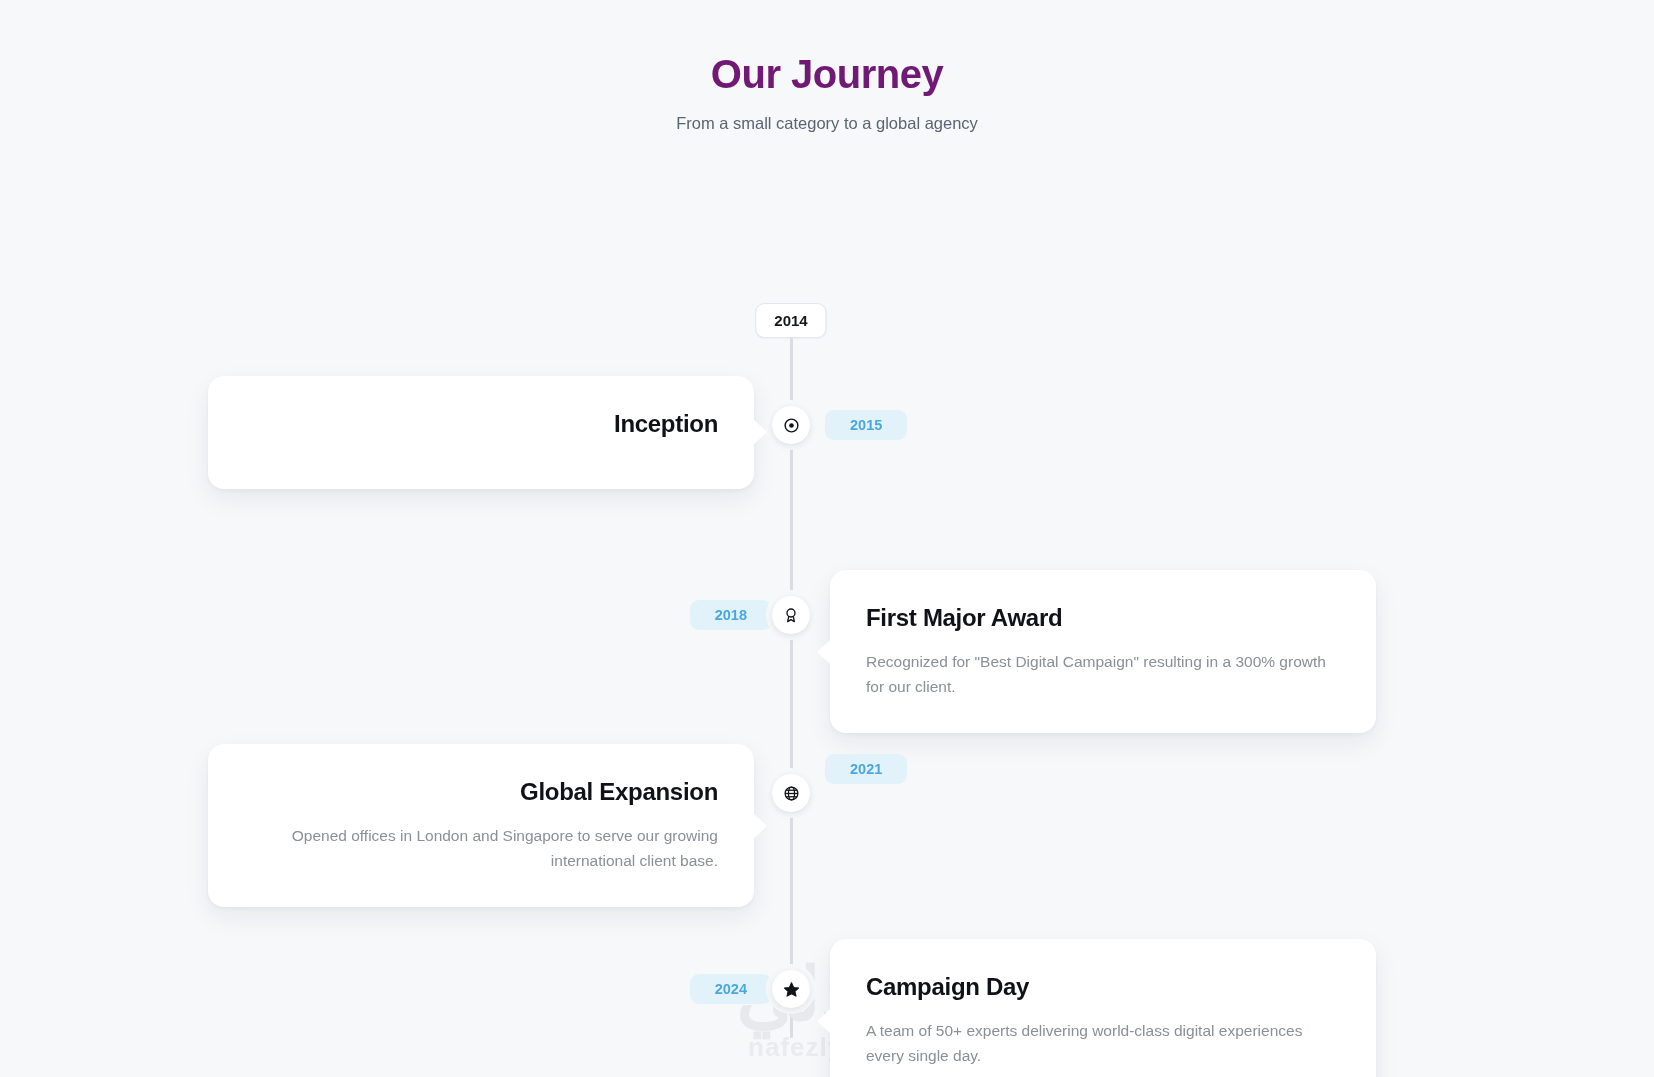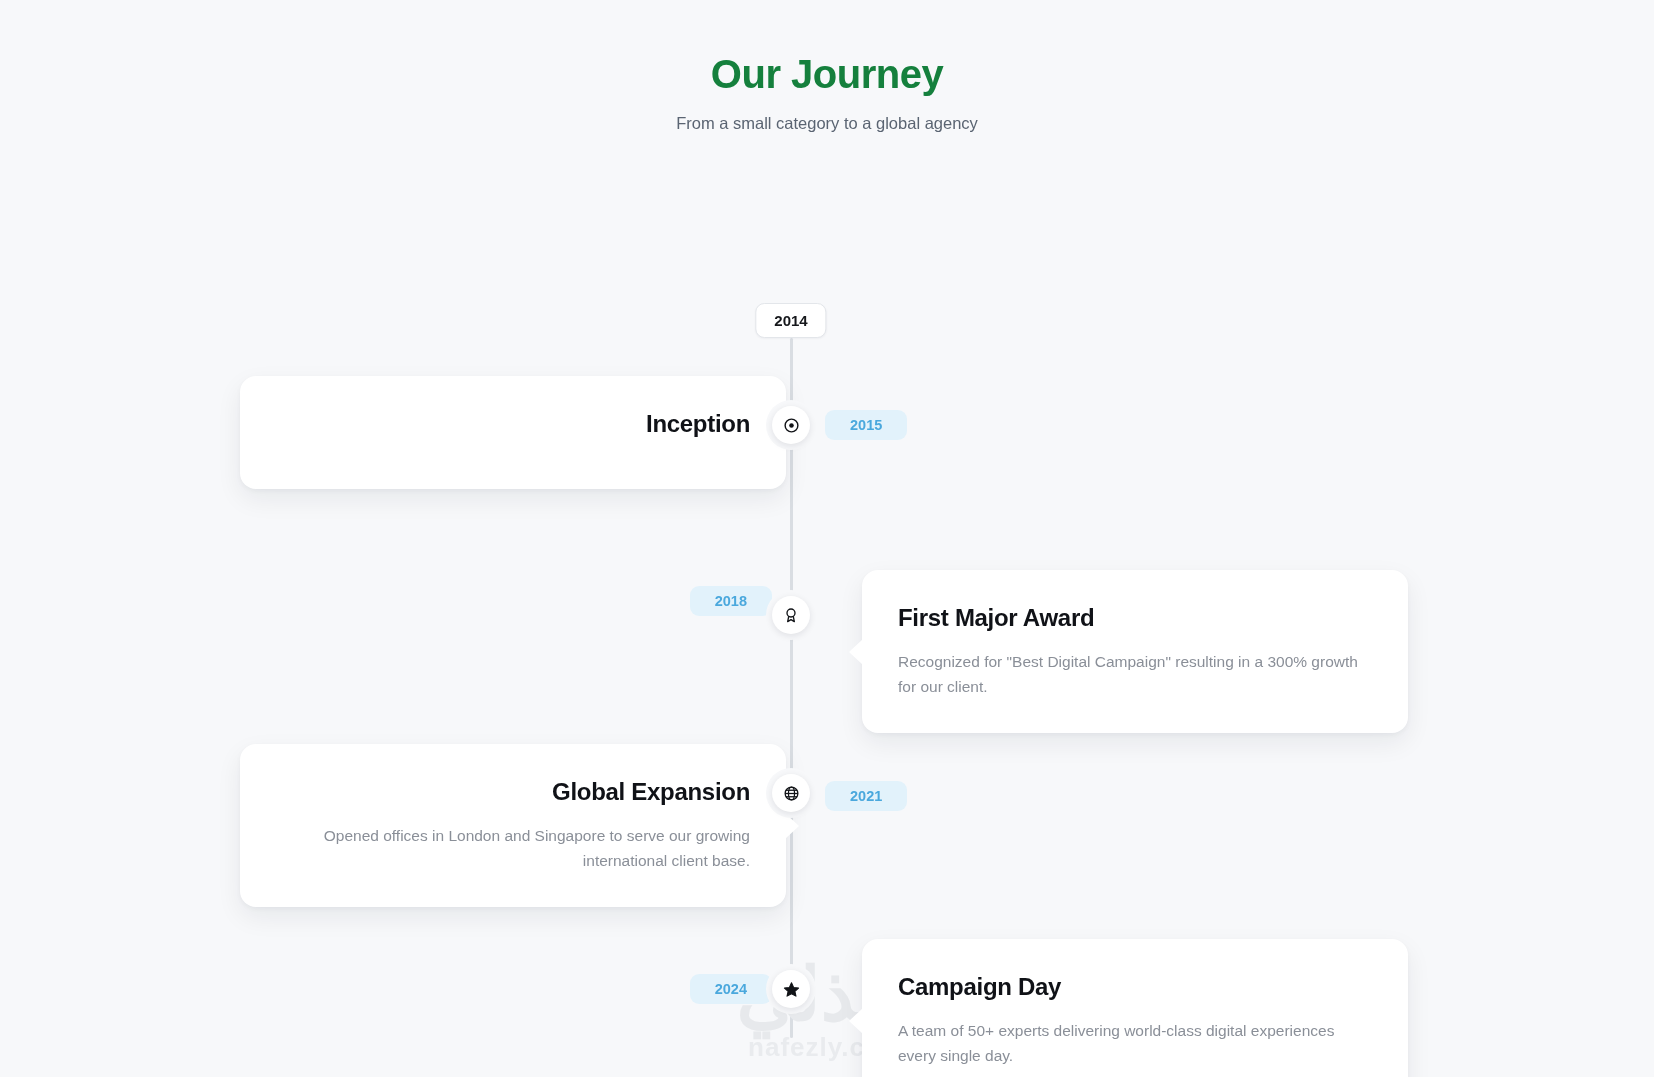--- a/index.html
+++ b/index.html
@@ -19,21 +19,21 @@
 
   
   .page-header {
     text-align: center;
     padding-top: 52px;
   }
   .page-title {
     font-size: 40px;
     font-weight: 700;
     letter-spacing: -0.5px;
-    color: #15803d;
+    color: #701a75;
     margin: 0;
     line-height: 1.1;
   }
   .page-subtitle {
     font-size: 16.5px;
     color: #5a6472;
     margin: 18px 0 0 0;
     font-weight: 400;
   }
 
@@ -106,21 +106,20 @@
 
   
   .card {
     position: absolute;
     background: #ffffff;
     border-radius: 16px;
     box-shadow: 0 10px 26px rgba(16, 24, 40, 0.07), 0 2px 5px rgba(16,24,40,0.04);
     padding: 34px 36px;
     box-sizing: border-box;
     z-index: 3;
-    margin-left: 32px;
   }
   .card.left {
     left: 208px;
     width: 546px;
     text-align: right;
   }
   .card.right {
     left: 830px;
     width: 546px;
     text-align: left;
@@ -218,39 +217,39 @@
     <p class="card-desc">Recognized for "Best Digital Campaign" resulting in a 300% growth for our client.</p>
   </div>
   <div class="node" style="top:482px;">
     <span>
       <svg width="16" height="16" viewBox="0 0 24 24" fill="none" stroke="#111317" stroke-width="2" stroke-linecap="round" stroke-linejoin="round">
         <circle cx="12" cy="9" r="6"></circle>
         <path d="M8.5 14.5 L7 22 l5-3 l5 3 l-1.5-7.5"></path>
       </svg>
     </span>
   </div>
-  <div class="year-pill left" style="top:468px;">2018</div>
+  <div class="year-pill left" style="top:482px;">2018</div>
 
   <div class="card left" style="top:611px;">
     <div class="notch"></div>
     <h2 class="card-title">Global Expansion</h2>
     <p class="card-desc">Opened offices in London and Singapore to serve our growing international client base.</p>
   </div>
   <div class="node" style="top:660px;">
     <span>
       <svg width="17" height="17" viewBox="0 0 24 24" fill="none" stroke="#111317" stroke-width="1.8">
         <circle cx="12" cy="12" r="9"></circle>
         <line x1="3" y1="12" x2="21" y2="12"></line>
         <line x1="3.8" y1="7.4" x2="20.2" y2="7.4"></line>
         <line x1="3.8" y1="16.6" x2="20.2" y2="16.6"></line>
         <ellipse cx="12" cy="12" rx="4.3" ry="9"></ellipse>
       </svg>
     </span>
   </div>
-  <div class="year-pill right" style="top:663px;">2021</div>
+  <div class="year-pill right" style="top:636px;">2021</div>
 
   <div class="card right" style="top:806px;">
     <div class="notch"></div>
     <h2 class="card-title">Campaign Day</h2>
     <p class="card-desc">A team of 50+ experts delivering world-class digital experiences every single day.</p>
   </div>
   <div class="node" style="top:856px;">
     <span>
       <svg width="17" height="17" viewBox="0 0 24 24" fill="#111317" stroke="#111317" stroke-width="1.5" stroke-linejoin="round">
         <polygon points="12,2.6 15,9.2 22,9.9 16.8,14.6 18.3,21.4 12,17.9 5.7,21.4 7.2,14.6 2,9.9 9,9.2"></polygon>

